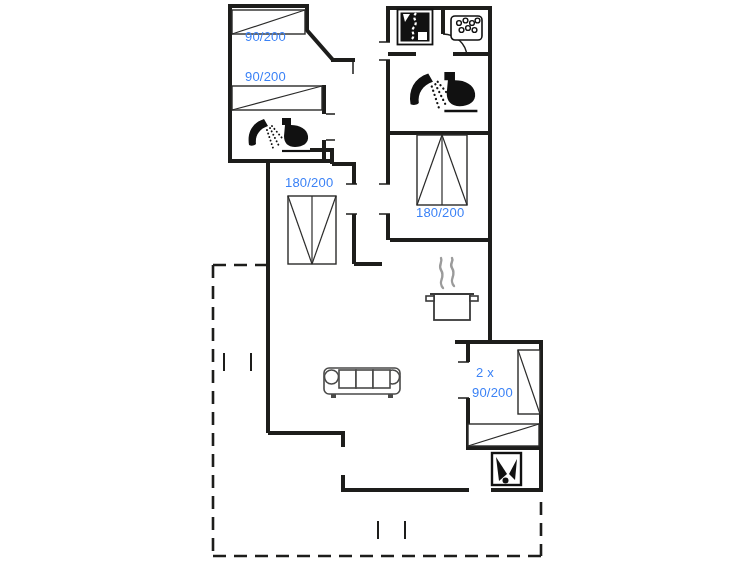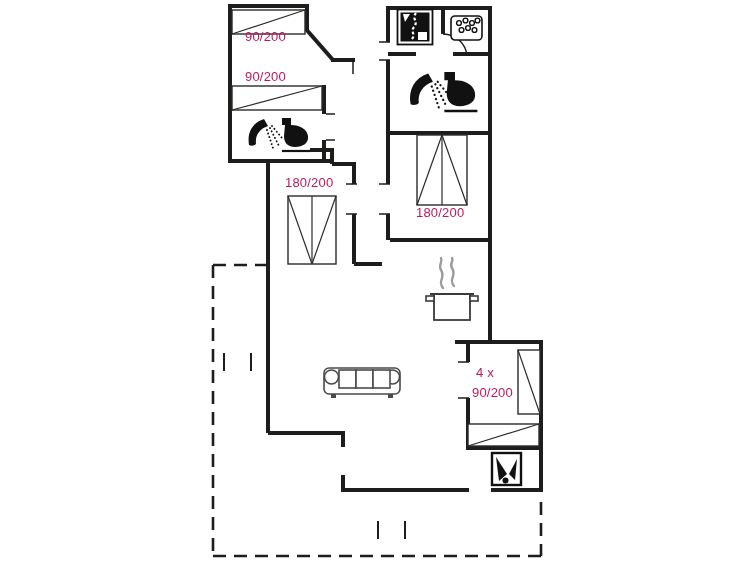--- a/index.html
+++ b/index.html
@@ -3,21 +3,21 @@
 <meta charset="utf-8">
 <style>
   :root{
     --wall:#1d1d1b; --bed:#2b2b2a; --furniture:#4a4a49;
     --steam:#9b9b9b; --icon:#111111; --background:#ffffff;
   }
   html,body{margin:0;padding:0;background:var(--background);}
   .stage{position:relative;width:755px;height:566px;background:var(--background);overflow:hidden;
          font-family:"Liberation Sans",sans-serif;}
   .stage svg{position:absolute;left:0;top:0;}
-  .lbl{position:absolute;font-size:13px;line-height:14px;color:#be185d;white-space:nowrap;
+  .lbl{position:absolute;font-size:13px;line-height:14px;color:#3b82f6;white-space:nowrap;
        letter-spacing:.2px;}
   
   .w{stroke:var(--wall);stroke-width:4;fill:none;}
   .t{stroke:var(--wall);stroke-width:1.5;fill:none;}
   .t2{stroke:var(--wall);stroke-width:2;fill:none;}
   .dash{stroke:var(--wall);stroke-width:2.6;fill:none;stroke-dasharray:13 8;}
   .bed{stroke:var(--bed);stroke-width:1.4;fill:#fff;}
   .bedl{stroke:var(--bed);stroke-width:1.2;fill:none;}
   .blk{fill:var(--icon);}
   .outl{stroke:var(--icon);stroke-width:1.6;fill:#fff;}
@@ -202,15 +202,15 @@
       <rect class="gray" x="51" y="14" width="17" height="18"></rect>
       <rect class="grayf" x="9" y="38" width="5" height="4"></rect>
       <rect class="grayf" x="66" y="38" width="5" height="4"></rect>
     </g>
   </svg>
 
   <span class="lbl" style="left:245px;top:30px;">90/200</span>
   <span class="lbl" style="left:245px;top:70px;">90/200</span>
   <span class="lbl" style="left:285px;top:176px;">180/200</span>
   <span class="lbl" style="left:416px;top:206px;">180/200</span>
-  <span class="lbl" style="left:476px;top:366px;">4 x</span>
+  <span class="lbl" style="left:476px;top:366px;">2 x</span>
   <span class="lbl" style="left:472px;top:386px;">90/200</span>
 </div>
 
 </body></html>

